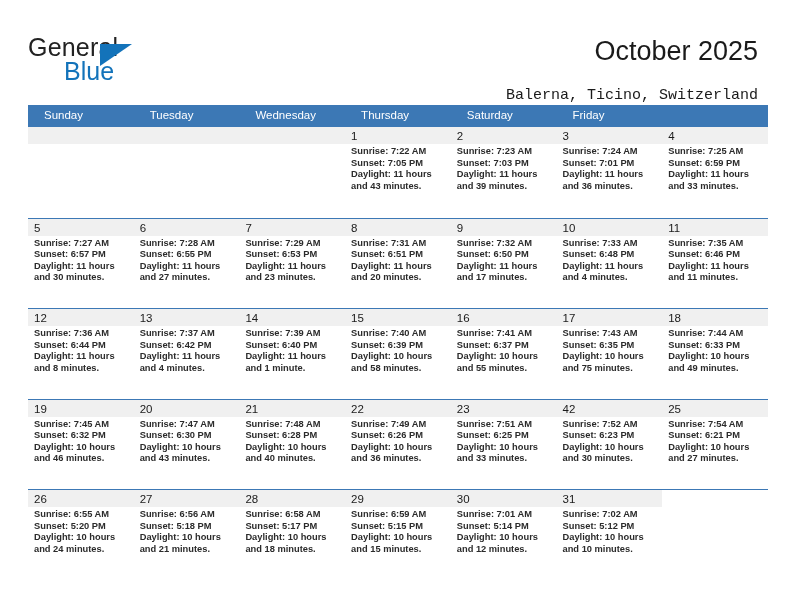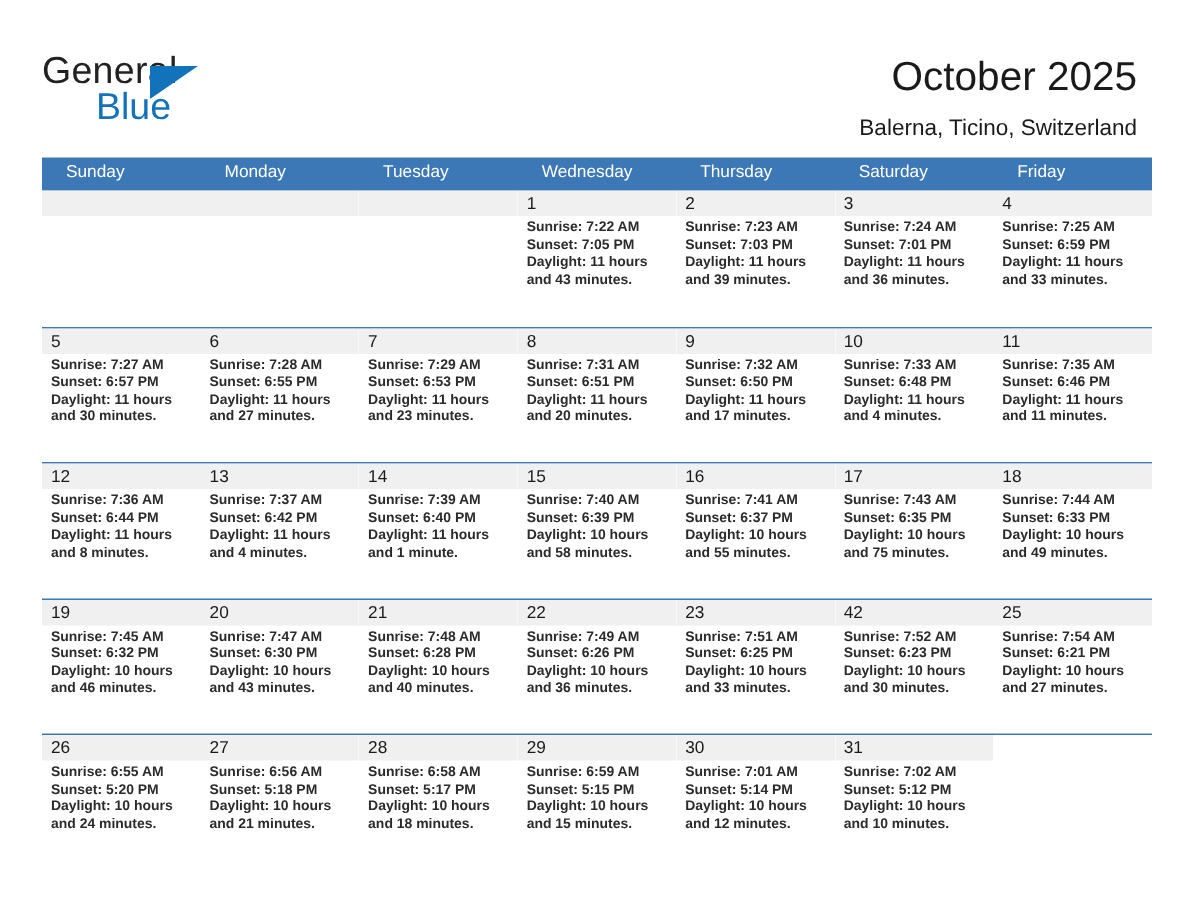--- a/index.html
+++ b/index.html
@@ -32,23 +32,24 @@
     border-bottom:22px solid transparent;
   }
 
   
   .title{
     position:absolute;right:34px;top:36px;
     font-size:27px;color:#1a1a1a;text-align:right;
     white-space:nowrap;font-weight:400;
   }
   .subtitle{
-    position:absolute;right:34px;top:77px;
+    position:absolute;right:34px;top:87px;
     font-size:15px;color:#1a1a1a;text-align:left;
     white-space:nowrap;
+    font-family:Liberation Mono, monospace;
   }
 
   
   .calendar{
     position:absolute;left:28px;top:105px;
     width:740px;
   }
   .cal-head{
     display:flex;background:#3c78b5;height:22px;
   }
@@ -102,21 +103,20 @@
     <span class="logo-tri"></span>
     <span class="logo-blue">Blue</span>
   </div>
 
   <div class="title">October 2025</div>
   <div class="subtitle">Balerna, Ticino, Switzerland</div>
 
   <div class="calendar">
     <div class="cal-head">
       <div class="hcell">Sunday</div>
-      <div class="hcell">Monday</div>
       <div class="hcell">Tuesday</div>
       <div class="hcell">Wednesday</div>
       <div class="hcell">Thursday</div>
       <div class="hcell">Saturday</div>
       <div class="hcell">Friday</div>
     </div>
     <div id="weeks-container">
         <div class="week first">
           <div class="cell">
             <div class="daynum empty"></div>

